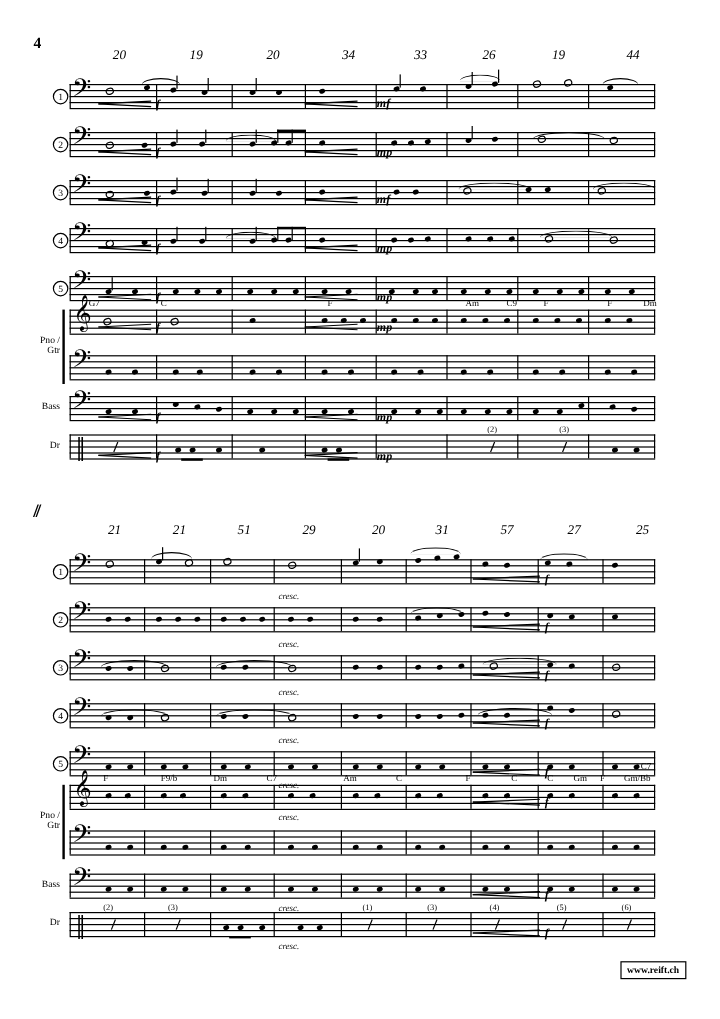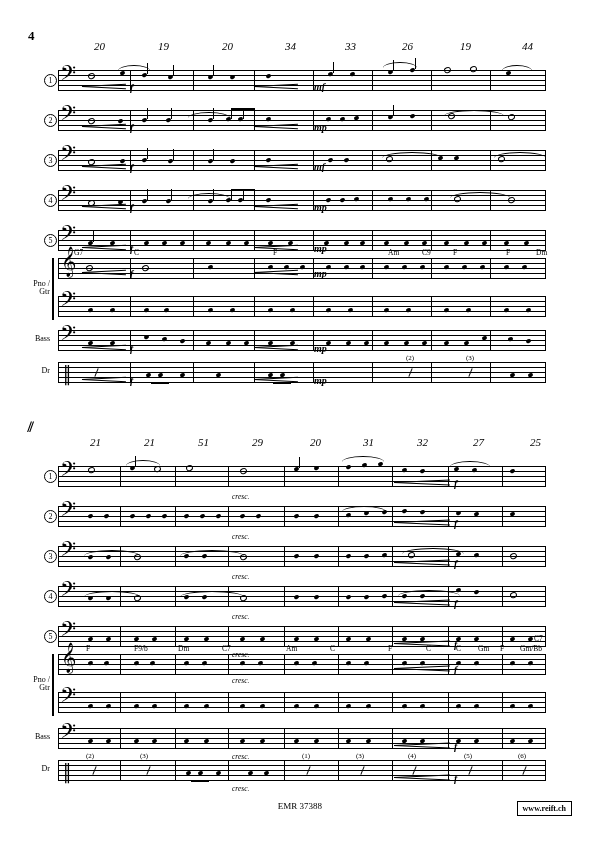--- a/index.html
+++ b/index.html
@@ -630,21 +630,21 @@
 
   <div class="system" id="system2">
 
     <div class="barnumbers">
       <span class="barnum" style="left:90px">21</span>
       <span class="barnum" style="left:144px">21</span>
       <span class="barnum" style="left:198px">51</span>
       <span class="barnum" style="left:252px">29</span>
       <span class="barnum" style="left:310px">20</span>
       <span class="barnum" style="left:363px">31</span>
-      <span class="barnum" style="left:417px">32</span>
+      <span class="barnum" style="left:417px">57</span>
       <span class="barnum" style="left:473px">27</span>
       <span class="barnum" style="left:530px">25</span>
     </div>
 
     <div class="stave" style="top:30px">
       <div class="lines">
           <i></i>
           <i></i>
           <i></i>
           <i></i>
@@ -1070,16 +1070,15 @@
       <div class="expr" style="left:174px;top:24px">cresc.</div>
       <div class="hairpin" style="left:336px;top:17px;width:56px">
           <i style="width:56px;transform:rotate(2.5deg)"></i>
           <i style="width:56px;transform:rotate(-2.5deg)"></i>
         </div>
       <div class="dyn" style="left:396px;top:13px">f</div>
     </div>
 
   </div>
 
-  <div class="footer">EMR 37388</div>
   <div class="weblink">www.reift.ch</div>
 
 </div>
 
 </body></html>

